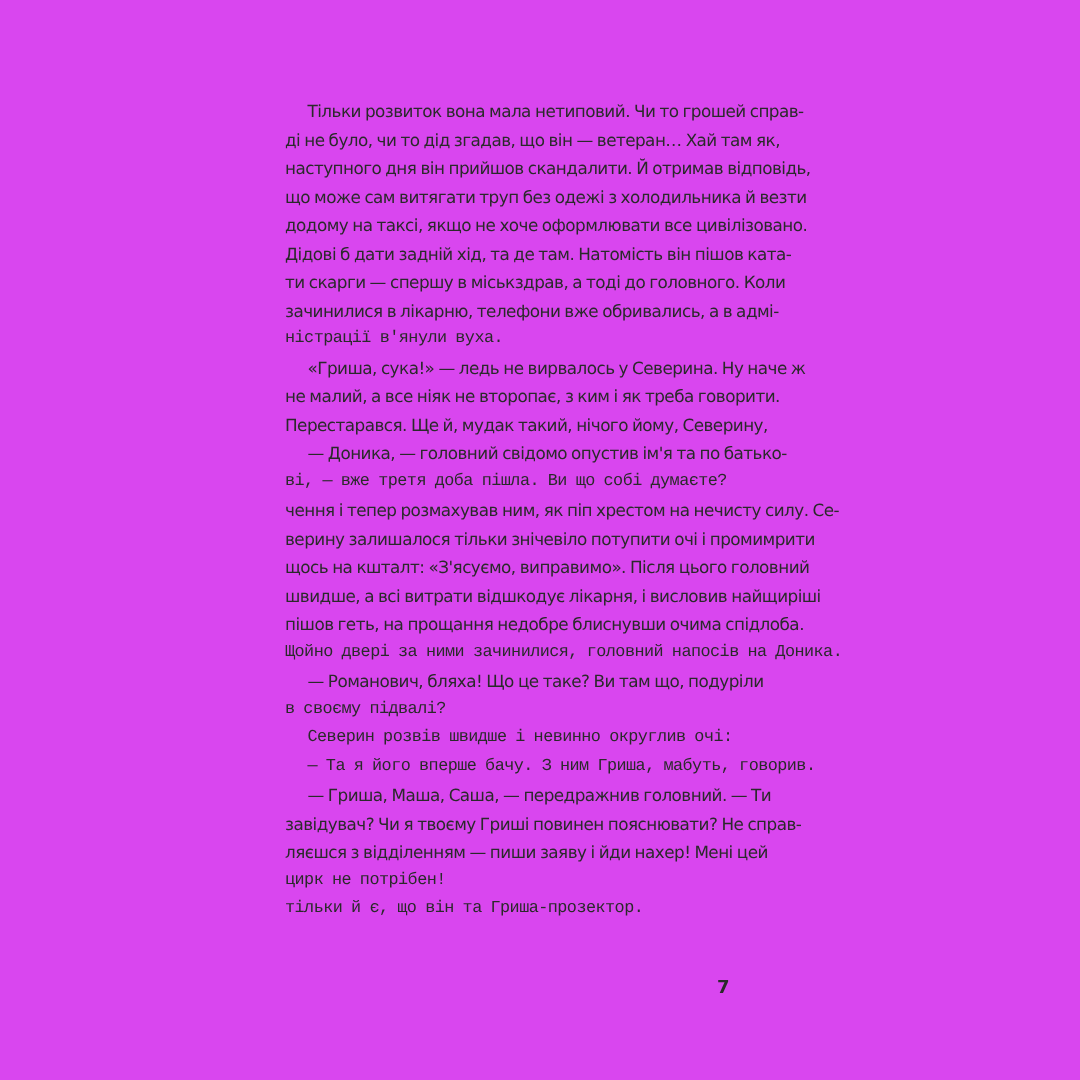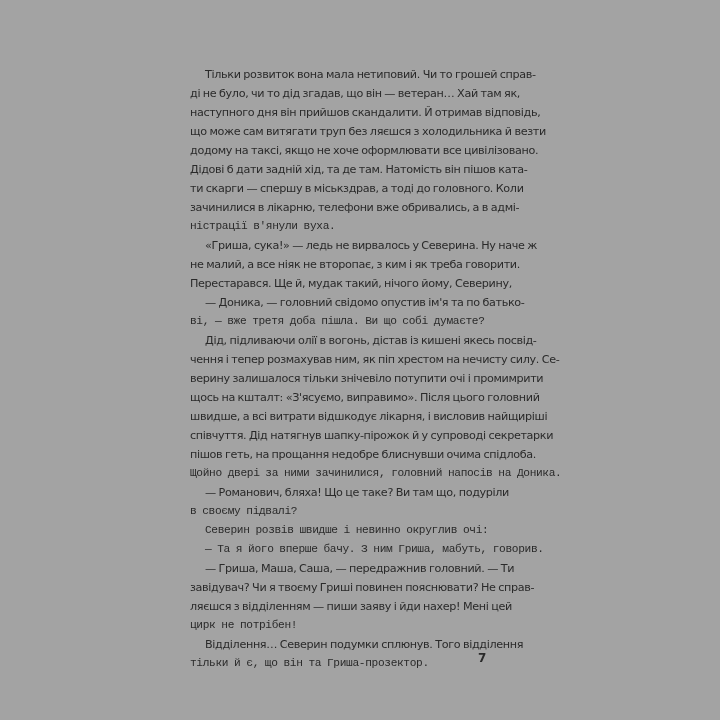--- a/index.html
+++ b/index.html
@@ -12,21 +12,21 @@
       height: 720px;
       position: relative;
       overflow: hidden;
     }
     .page {
       position: absolute;
       left: 0;
       top: 0;
       width: 720px;
       height: 720px;
-      background: #a3a3a3;
+      background: #d946ef;
     }
     .text-block {
       position: absolute;
       left: 190px;
       top: 65px;
       width: 318px;
       font-family: "DejaVu Sans", sans-serif;
       font-size: 11.2px;
       line-height: 19px;
       color: #2a2a2a;
@@ -59,44 +59,41 @@
     }
   </style>
 </head>
 <body>
 
 <div class="page">
   <div class="text-block" id="text-block">
       <span class="line indent">Тільки розвиток вона мала нетиповий. Чи то грошей справ-</span>
       <span class="line">ді не було, чи то дід згадав, що він — ветеран… Хай там як,</span>
       <span class="line">наступного дня він прийшов скандалити. Й отримав відповідь,</span>
-      <span class="line">що може сам витягати труп без ляєшся з холодильника й везти</span>
+      <span class="line">що може сам витягати труп без одежі з холодильника й везти</span>
       <span class="line">додому на таксі, якщо не хоче оформлювати все цивілізовано.</span>
       <span class="line">Дідові б дати задній хід, та де там. Натомість він пішов ката-</span>
       <span class="line">ти скарги — спершу в міськздрав, а тоді до головного. Коли</span>
       <span class="line">зачинилися в лікарню, телефони вже обривались, а в адмі-</span>
       <span class="line last">ністрації в'янули вуха.</span>
       <span class="line indent">«Гриша, сука!» — ледь не вирвалось у Северина. Ну наче ж</span>
       <span class="line">не малий, а все ніяк не второпає, з ким і як треба говорити.</span>
       <span class="line">Перестарався. Ще й, мудак такий, нічого йому, Северину,</span>
       <span class="line indent">— Доника, — головний свідомо опустив ім'я та по батько-</span>
       <span class="line last">ві, — вже третя доба пішла. Ви що собі думаєте?</span>
-      <span class="line indent">Дід, підливаючи олії в вогонь, дістав із кишені якесь посвід-</span>
       <span class="line">чення і тепер розмахував ним, як піп хрестом на нечисту силу. Се-</span>
       <span class="line">верину залишалося тільки знічевіло потупити очі і промимрити</span>
       <span class="line">щось на кшталт: «З'ясуємо, виправимо». Після цього головний</span>
       <span class="line">швидше, а всі витрати відшкодує лікарня, і висловив найщиріші</span>
-      <span class="line">співчуття. Дід натягнув шапку-пірожок й у супроводі секретарки</span>
       <span class="line">пішов геть, на прощання недобре блиснувши очима спідлоба.</span>
       <span class="line last">Щойно двері за ними зачинилися, головний напосів на Доника.</span>
       <span class="line indent">— Романович, бляха! Що це таке? Ви там що, подуріли</span>
       <span class="line last">в своєму підвалі?</span>
       <span class="line indent last">Северин розвів швидше і невинно округлив очі:</span>
       <span class="line indent last">— Та я його вперше бачу. З ним Гриша, мабуть, говорив.</span>
       <span class="line indent">— Гриша, Маша, Саша, — передражнив головний. — Ти</span>
       <span class="line">завідувач? Чи я твоєму Гриші повинен пояснювати? Не справ-</span>
       <span class="line">ляєшся з відділенням — пиши заяву і йди нахер! Мені цей</span>
       <span class="line last">цирк не потрібен!</span>
-      <span class="line indent">Відділення… Северин подумки сплюнув. Того відділення</span>
       <span class="line last">тільки й є, що він та Гриша-прозектор.</span>
     </div>
   <div class="page-number">7</div>
 </div>
 
 </body></html>

